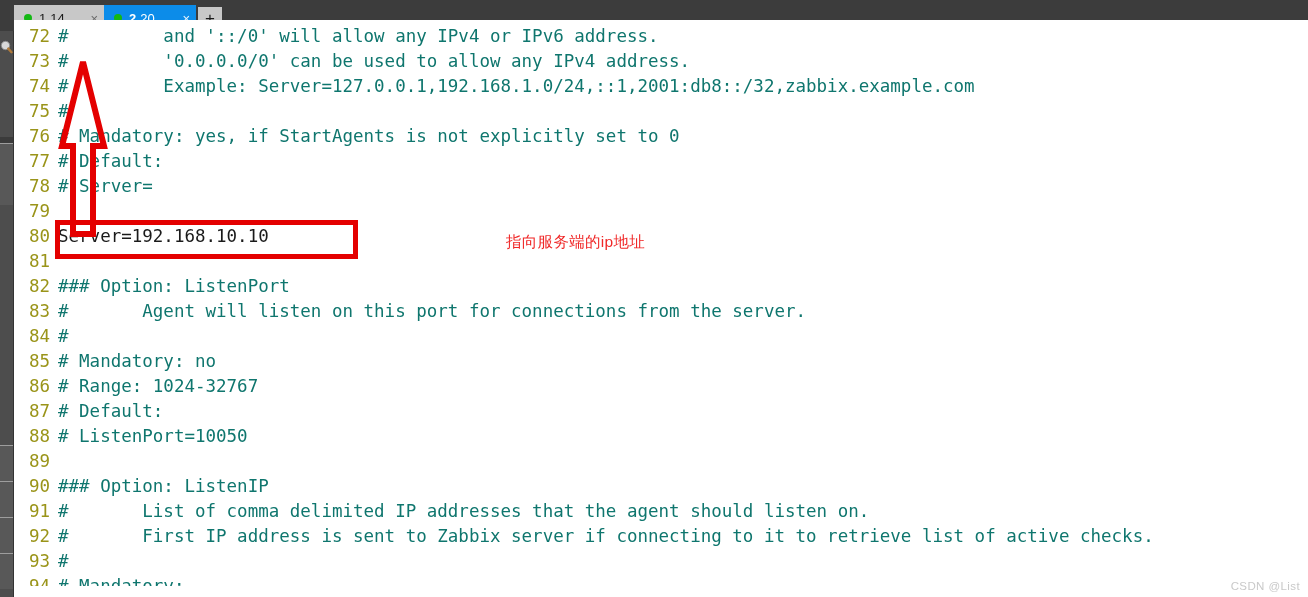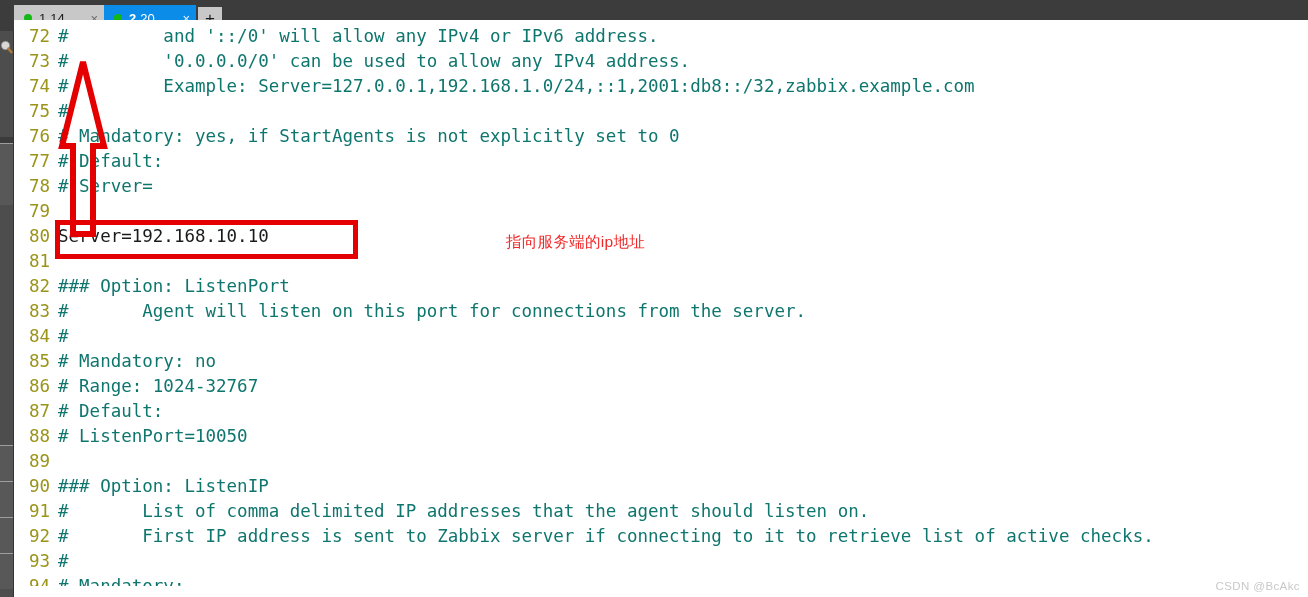--- a/index.html
+++ b/index.html
@@ -236,13 +236,13 @@
     <svg width="56" height="180" viewBox="0 0 56 180">
       <polygon points="25,4 46,88 35,88 35,176 15,176 15,88 4,88" fill="none" stroke="#e40000" stroke-width="6" stroke-linejoin="miter"></polygon>
     </svg>
   </div>
 
   <div id="red-box"></div>
 
   <div id="red-note">指向服务端的ip地址</div>
 </div>
 
-<div id="watermark">CSDN @BcAkc</div>
+<div id="watermark">CSDN @List</div>
 
 </body></html>

